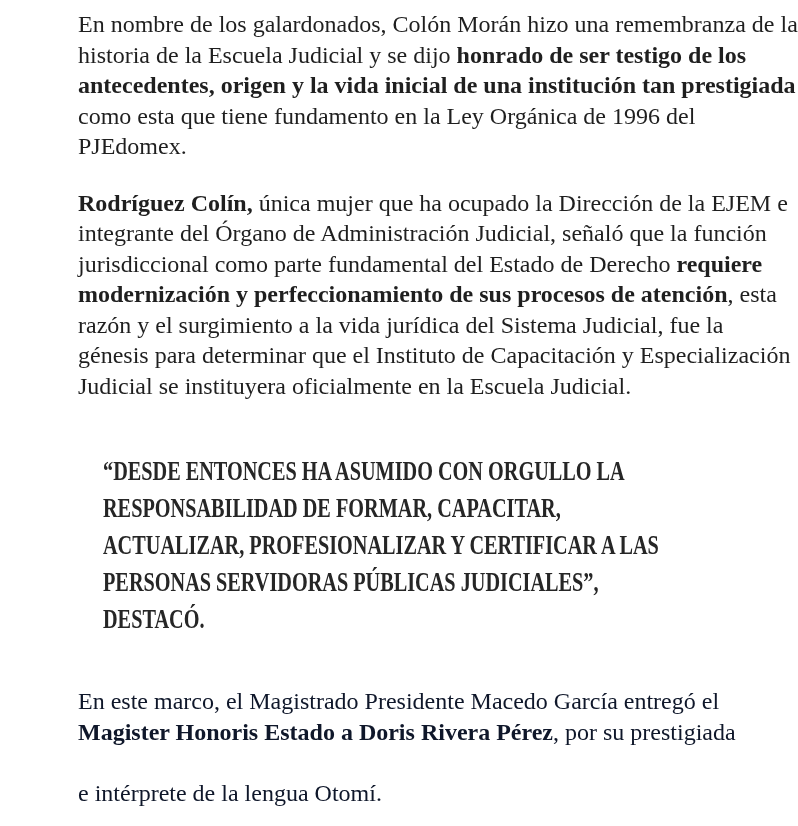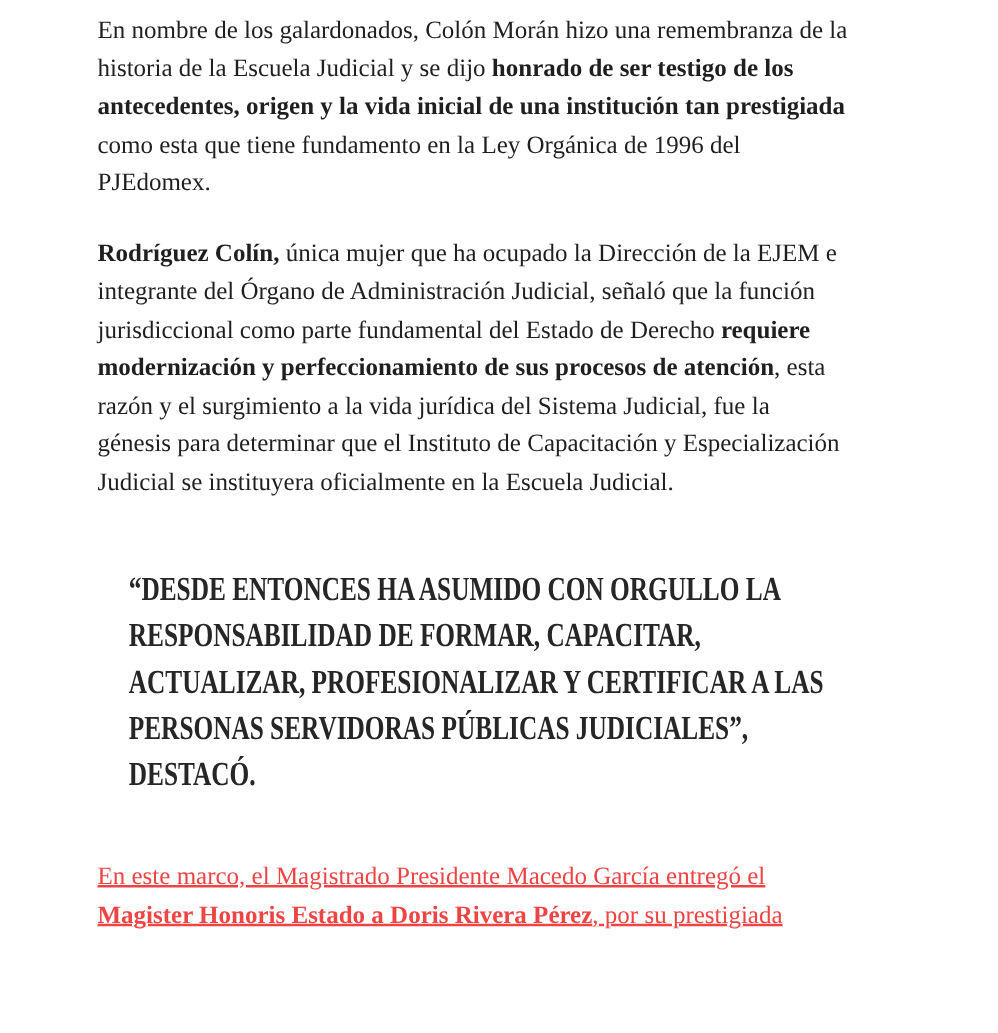--- a/index.html
+++ b/index.html
@@ -11,21 +11,21 @@
     overflow: hidden;
   }
   .article {
     box-sizing: border-box;
     padding: 9px 0 0 78px;
     font-family: "Liberation Serif", serif;
     color: #1f1f1f;
   }
   p.body-para {
     margin: 0 0 26px 0;
-    font-size: 20px;
+    font-size: 24px;
     line-height: 30.5px;
     white-space: nowrap;
     font-weight: normal;
   }
   p.body-para b {
     font-weight: bold;
   }
   blockquote.pullquote {
     margin: 52px 12px 48px 25px;
     padding: 0;
@@ -44,14 +44,14 @@
 </style>
 </head>
 <body style="background: rgb(255, 255, 255);">
 
 <main class="article" id="article-root">
     <p class="body-para" style="color: rgb(31, 31, 31);"><span>En nombre de los galardonados, Colón Morán hizo una remembranza de la</span><br><span>historia de la Escuela Judicial y se dijo </span><b>honrado de ser testigo de los</b><br><b>antecedentes, origen y la vida inicial de una institución tan prestigiada</b><br><span>como esta que tiene fundamento en la Ley Orgánica de 1996 del</span><br><span>PJEdomex.</span></p>
     <p class="body-para" style="color: rgb(31, 31, 31);"><b>Rodríguez Colín,</b><span> única mujer que ha ocupado la Dirección de la EJEM e</span><br><span>integrante del Órgano de Administración Judicial, señaló que la función</span><br><span>jurisdiccional como parte fundamental del Estado de Derecho </span><b>requiere</b><br><b>modernización y perfeccionamiento de sus procesos de atención</b><span>, esta</span><br><span>razón y el surgimiento a la vida jurídica del Sistema Judicial, fue la</span><br><span>génesis para determinar que el Instituto de Capacitación y Especialización</span><br><span>Judicial se instituyera oficialmente en la Escuela Judicial.</span></p>
     <blockquote class="pullquote">
       <div class="pullquote-inner" style="color: rgb(38, 38, 38);"><span>“DESDE ENTONCES HA ASUMIDO CON ORGULLO LA</span><br><span>RESPONSABILIDAD DE FORMAR, CAPACITAR,</span><br><span>ACTUALIZAR, PROFESIONALIZAR Y CERTIFICAR A LAS</span><br><span>PERSONAS SERVIDORAS PÚBLICAS JUDICIALES”,</span><br><span>DESTACÓ.</span></div>
     </blockquote>
-    <p class="body-para" style="color: #ef4444; text-decoration: underline;"><span>En este marco, el Magistrado Presidente Macedo García entregó el</span><br><b>Magister Honoris Estado a Doris Rivera Pérez</b><span>, por su prestigiada</span><br><br></p>
+    <p class="body-para" style="color: #0f172a;"><span>En este marco, el Magistrado Presidente Macedo García entregó el</span><br><b>Magister Honoris Estado a Doris Rivera Pérez</b><span>, por su prestigiada</span><br><br><span>e intérprete de la lengua Otomí.</span></p>
   </main>
 
 </body></html>

